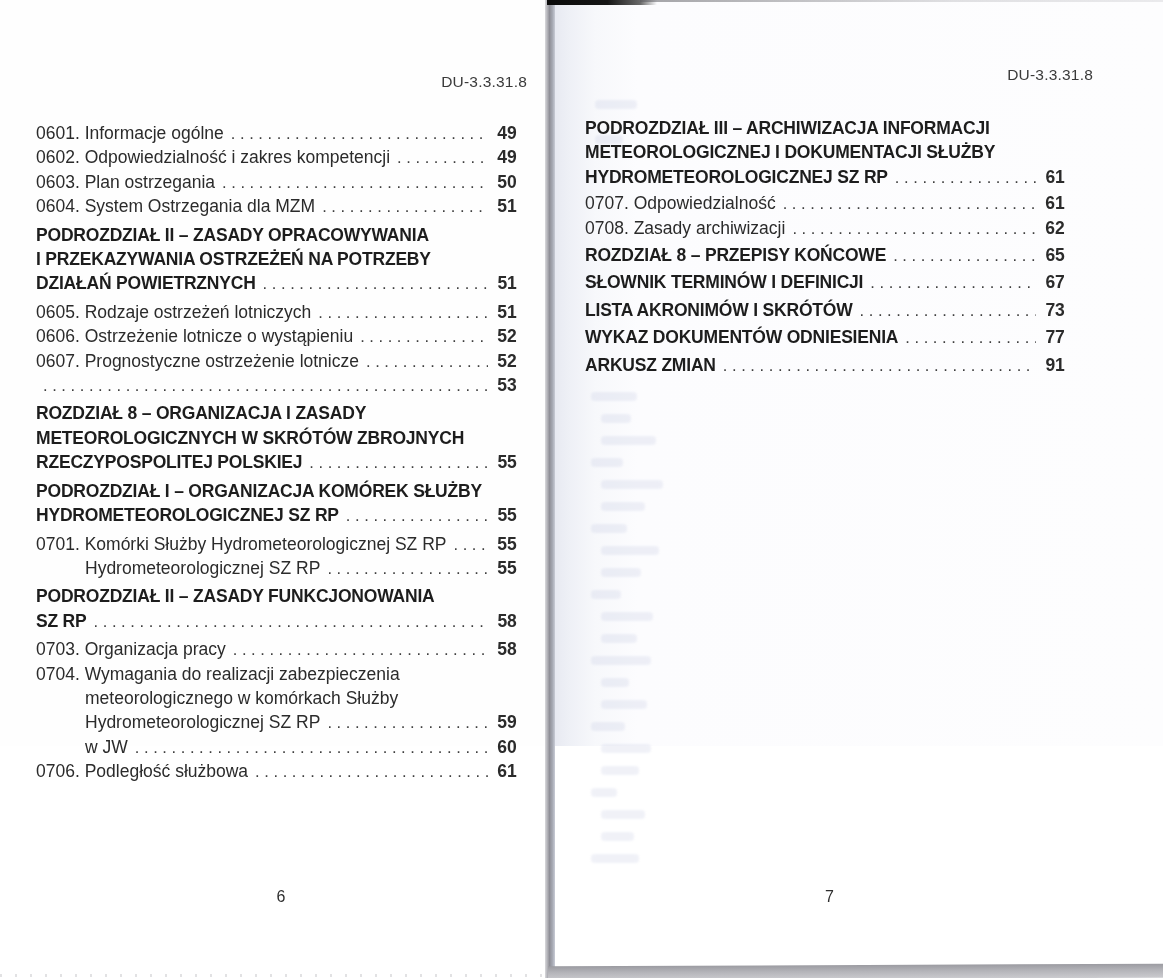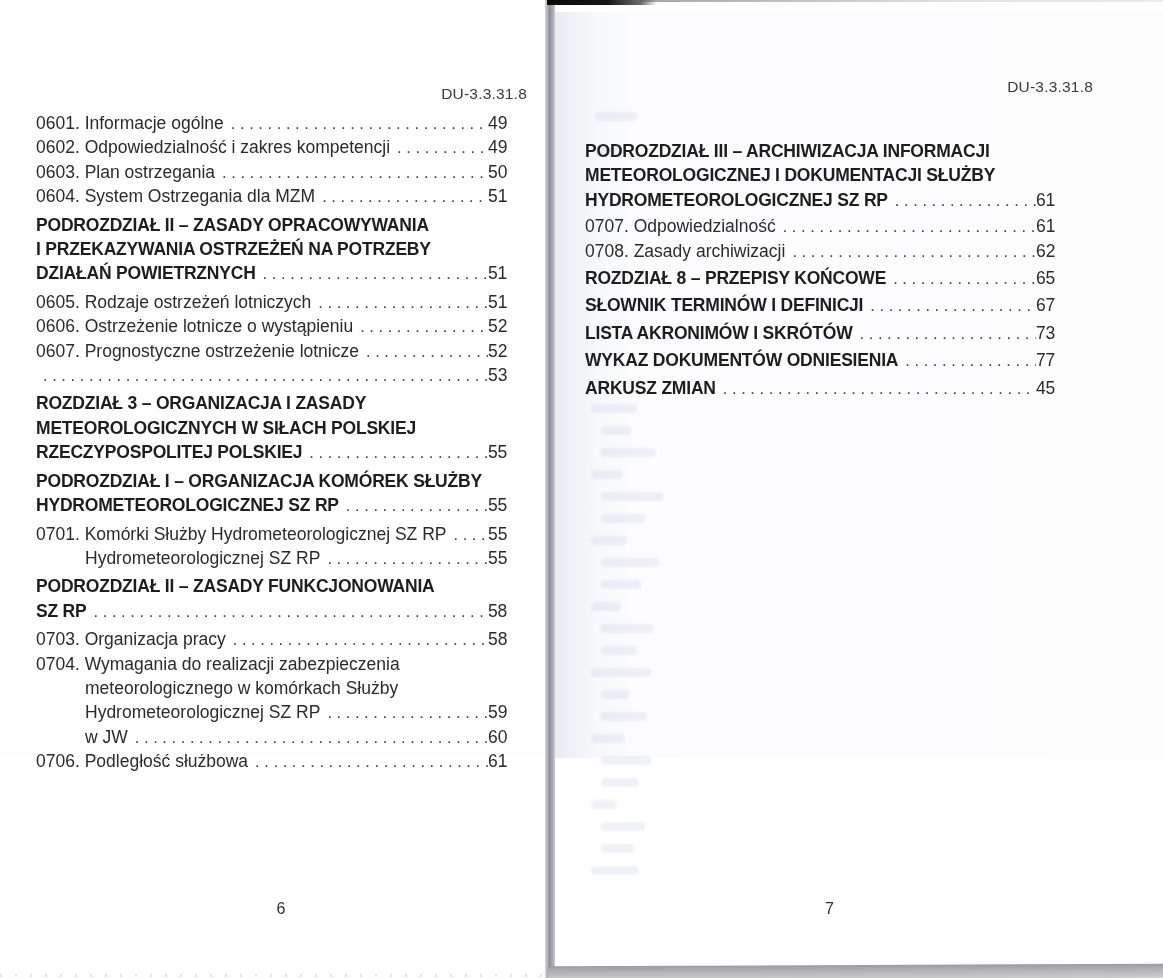--- a/index.html
+++ b/index.html
@@ -2,21 +2,21 @@
 <html><head>
 <meta charset="utf-8">
 <style>
   html, body { margin:0; padding:0; background:#ffffff; }
   #stage {
     position:relative; width:1163px; height:978px; overflow:hidden;
     font-family:"Liberation Sans", sans-serif; background:#ffffff;
   }
 
   
-  .page { position:absolute; top:0; height:746px;margin-top:12px; }
+  .page { position:absolute; top:0; height:746px; }
   #page-left  { left:0;   width:547px; background:#fefefe; }
   #page-right {
     left:547px; width:616px;
     background:linear-gradient(to right,#e4e6ef 0px,#eef0f6 22px,#f7f8fb 48px,#fcfcfe 90px,#fdfdfe 100%);
   }
 
   
   #gutter-shadow {
     position:absolute; left:545px; top:0; width:10px; height:978px;
     background:linear-gradient(to right,#d9d9dc 0%,#8f8f97 45%,#a7aab4 75%,#c9ccd6 100%);
@@ -54,38 +54,38 @@
   #page-left  .doc-code { top:73px; right:20px; }
   #page-right .doc-code { top:66px; right:70px; }
   .folio {
     position:absolute; top:888px; font-size:16px; color:#2f2f2f; text-align:center;
   }
   #page-left  .folio { left:36px;  width:490px; }
   #page-right .folio { left:38px;  width:489px; }
 
   
   .toc { position:absolute; }
-  #page-left  .toc { left:36px; top:99px; width:490px; }
-  #page-right .toc { left:38px; top:124px; width:489px; }
+  #page-left  .toc { left:36px; top:121px; width:490px; }
+  #page-right .toc { left:38px; top:113px; width:489px; }
 
   .entry { font-size:17.5px; line-height:24.4px; color:#2b2b2b; }
   .entry.heading { font-weight:bold; color:#1d1d1d; letter-spacing:-0.2px; }
   #page-left  .entry.heading { margin:4px 0 4px 0; }
   #page-right .entry.heading { margin:3px 0 2px 0; }
 
   .line { white-space:nowrap; }
   .entry.item .line.cont { padding-left:49px; }
   .line.last { display:flex; align-items:baseline; }
   .txt  { flex:0 0 auto; white-space:nowrap; }
   .dots {
     flex:1 1 0; min-width:6px; overflow:hidden; white-space:nowrap;
     margin-left:7px; color:#3f3f3f; font-weight:400;
     font-size:16.5px; letter-spacing:4.6px;
   }
-  .pg { flex:0 0 38px; text-align:left; font-weight:400; color:#2b2b2b; }
+  .pg { flex:0 0 38px; text-align:center; font-weight:700; color:#2b2b2b; }
 </style>
 </head>
 <body>
 
 <div id="stage">
 
   <div class="page" id="page-left">
     <div class="doc-code">DU-3.3.31.8</div>
     <div class="toc">
         <div class="entry item">
@@ -146,22 +146,22 @@
             <span class="pg">52</span>
           </div>
         </div>
         <div class="entry item">
           <div class="line last">
             <span class="dots">................................................................................</span>
             <span class="pg">53</span>
           </div>
         </div>
         <div class="entry heading">
-          <div class="line">ROZDZIAŁ 3 – ORGANIZACJA I ZASADY</div>
-          <div class="line cont">METEOROLOGICZNYCH W SIŁACH POLSKIEJ</div>
+          <div class="line">ROZDZIAŁ 8 – ORGANIZACJA I ZASADY</div>
+          <div class="line cont">METEOROLOGICZNYCH W SKRÓTÓW ZBROJNYCH</div>
           <div class="line cont last">
             <span class="txt">RZECZYPOSPOLITEJ POLSKIEJ</span>
             <span class="dots">................................................................................</span>
             <span class="pg">55</span>
           </div>
         </div>
         <div class="entry heading">
           <div class="line">PODROZDZIAŁ I – ORGANIZACJA KOMÓREK SŁUŻBY</div>
           <div class="line cont last">
             <span class="txt">HYDROMETEOROLOGICZNEJ SZ RP</span>
@@ -302,21 +302,21 @@
           <div class="line last">
             <span class="txt">WYKAZ DOKUMENTÓW ODNIESIENIA</span>
             <span class="dots">................................................................................</span>
             <span class="pg">77</span>
           </div>
         </div>
         <div class="entry heading">
           <div class="line last">
             <span class="txt">ARKUSZ ZMIAN</span>
             <span class="dots">................................................................................</span>
-            <span class="pg">45</span>
+            <span class="pg">91</span>
           </div>
         </div>
       </div>
     <div class="folio">7</div>
   </div>
 
   <div id="gutter-shadow"></div>
   <div id="top-edge-dark"></div>
   <div id="top-edge-line"></div>
   <div id="bottom-band"></div>

